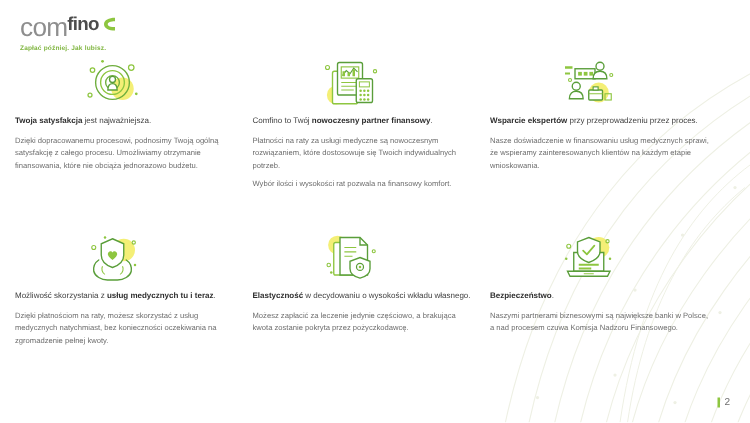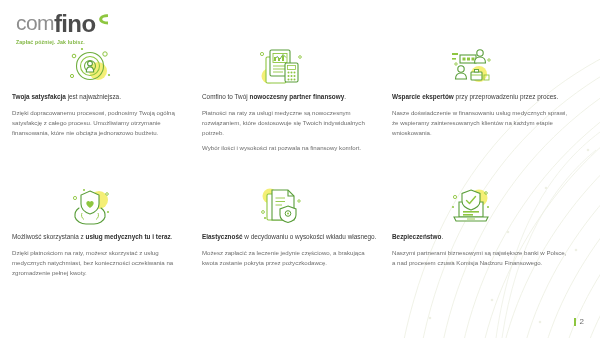--- a/index.html
+++ b/index.html
@@ -39,21 +39,21 @@
     align-items: flex-start;
     line-height: 1;
   }
   .logo-com {
     font-size: 21px;
     letter-spacing: -0.6px;
     color: #8e8e8e;
     font-weight: 400;
   }
   .logo-fino {
-    font-size: 24px;
+    font-size: 15px;
     letter-spacing: -0.6px;
     color: #4c4c4c;
     font-weight: 700;
   }
   .logo-mark {
     margin-left: 3px;
     margin-top: 1px;
   }
   .logo-tagline {
     margin-top: 3px;

